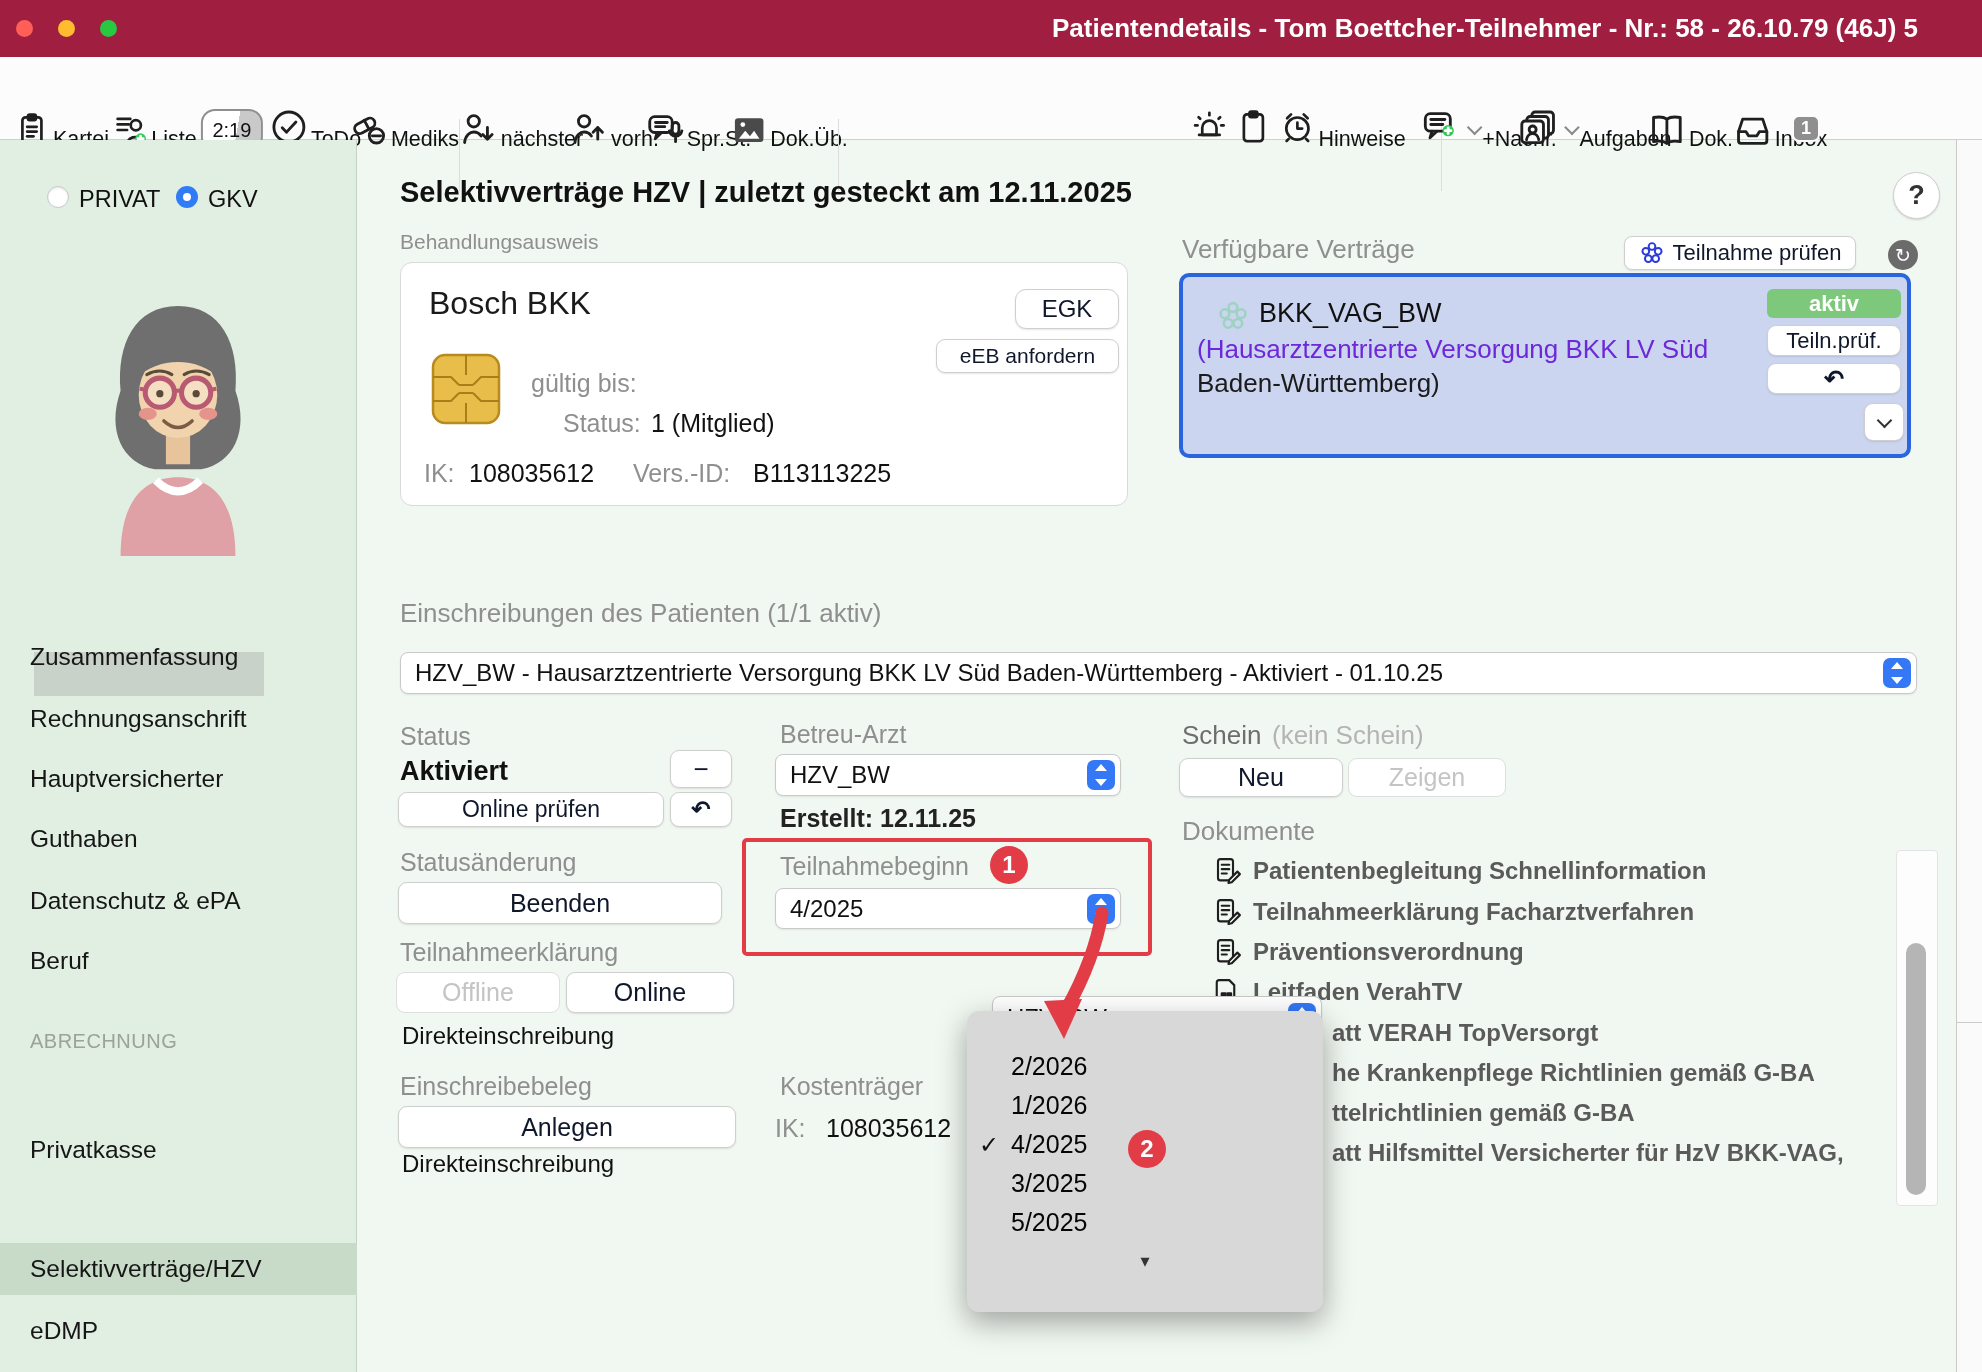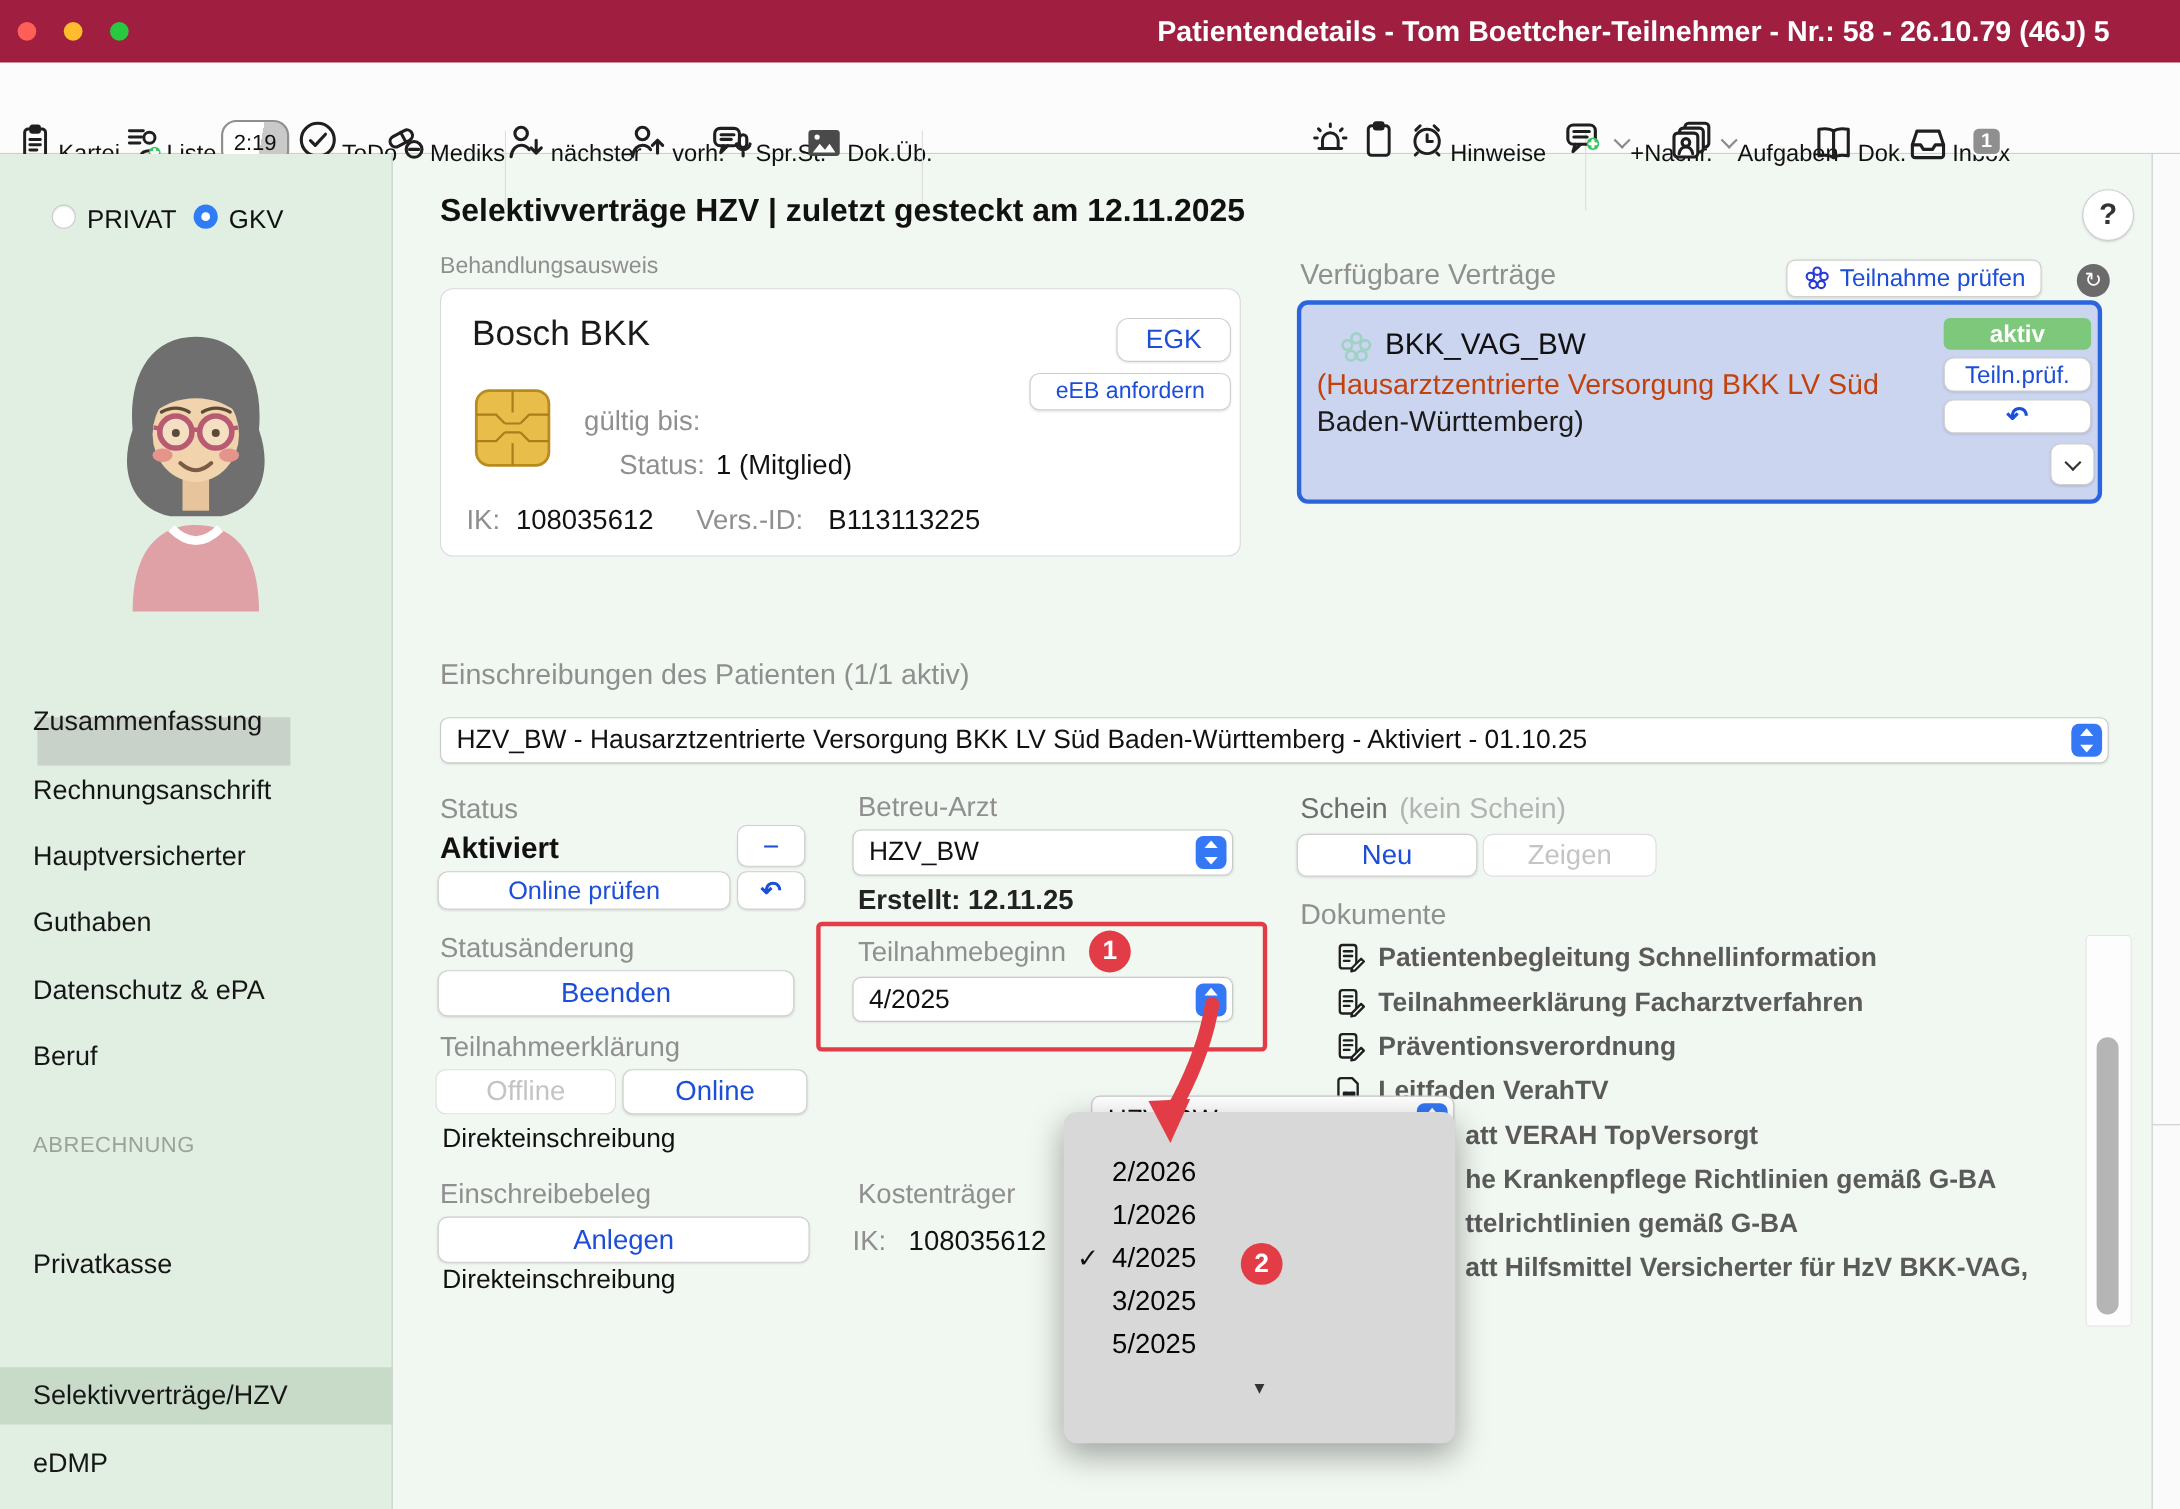--- a/index.html
+++ b/index.html
@@ -34,21 +34,21 @@
   .radio.on::after{content:"";position:absolute;left:7px;top:7px;width:8px;height:8px;border-radius:50%;background:#fff;}
   .rlabel{position:absolute;font-size:23.5px;color:#111;}
   .sideitem{position:absolute;left:30px;font-size:24.5px;color:#161616;height:46px;line-height:46px;}
   #side-selected{left:0;width:357px;background:#c8dbc8;padding-left:30px;}
   .sidesection{position:absolute;left:30px;font-size:20px;color:#9aa29a;letter-spacing:.5px;}
   #avatar-band{left:34px;top:512px;width:230px;height:44px;background:#c9d2c8;}
   
   .glabel{position:absolute;color:#8f8f8f;font-size:25px;white-space:nowrap;}
   .btn{position:absolute;background:#fff;border:1px solid #cfcfcf;border-radius:9px;
     box-shadow:0 1px 2px rgba(0,0,0,.10);display:flex;align-items:center;justify-content:center;
-    font-size:23px;color:#1d4ed8;white-space:nowrap;}
+    font-size:23px;color:#0f172a;white-space:nowrap;}
   .btn.dis{color:#c4c4c4;box-shadow:none;border-color:#dedede;}
   .sel{position:absolute;background:#fff;border:1px solid #c9c9c9;border-radius:8px;
     box-shadow:0 1px 2px rgba(0,0,0,.08);display:flex;align-items:center;font-size:24px;color:#111;
     padding:0 48px 0 14px;white-space:nowrap;overflow:hidden;}
   .stepper{position:absolute;right:5px;top:50%;transform:translateY(-50%);width:28px;height:30px;
     background:#3478f6;border-radius:7px;}
   .stepper::before,.stepper::after{content:"";position:absolute;left:50%;transform:translateX(-50%);
     border-left:6px solid transparent;border-right:6px solid transparent;}
   .stepper::before{top:4px;border-bottom:7px solid #fff;}
   .stepper::after{bottom:4px;border-top:7px solid #fff;}
@@ -341,21 +341,21 @@
     <svg class="abs" style="left:33px;top:22px;" width="34" height="34" viewBox="0 0 24 24">
       <g stroke="#9fd2c4" stroke-width="1.8" fill="none">
         <circle cx="12" cy="6" r="3.1"></circle>
           <circle cx="6.3" cy="10.4" r="3.1"></circle>
           <circle cx="8.6" cy="17.2" r="3.1"></circle>
           <circle cx="15.4" cy="17.2" r="3.1"></circle>
           <circle cx="17.7" cy="10.4" r="3.1"></circle>
       </g>
     </svg>
     <div class="abs" style="left:76px;top:21px;font-size:27px;color:#111;">BKK_VAG_BW</div>
-    <div class="abs" style="left:14px;top:57px;font-size:26px;color:#c2410c;text-align:center;">(Hausarztzentrierte Versorgung BKK LV Süd</div>
+    <div class="abs" style="left:14px;top:57px;font-size:26px;color:#6d28d9;text-align:center;">(Hausarztzentrierte Versorgung BKK LV Süd</div>
     <div class="abs" style="left:14px;top:91px;font-size:26px;color:#1b1b1b;">Baden-Württemberg)</div>
     <div class="abs" style="left:584px;top:12px;width:134px;height:29px;background:#7ec87c;border-radius:6px;color:#fff;font-weight:bold;font-size:22px;display:flex;align-items:center;justify-content:center;">aktiv</div>
     <div class="btn" style="left:584px;top:48px;width:134px;height:31px;font-size:22px;">Teiln.prüf.</div>
     <div class="btn" style="left:584px;top:86px;width:134px;height:31px;font-size:24px;font-weight:bold;">↶</div>
     <div class="btn" style="left:681px;top:126px;width:40px;height:38px;">
       <span class="chev" style="margin:0 0 4px 0;border-color:#333;"></span>
     </div>
   </div>
 
   <div class="glabel" style="left:400px;top:598px;font-size:26px;">Einschreibungen des Patienten (1/1 aktiv)</div>

